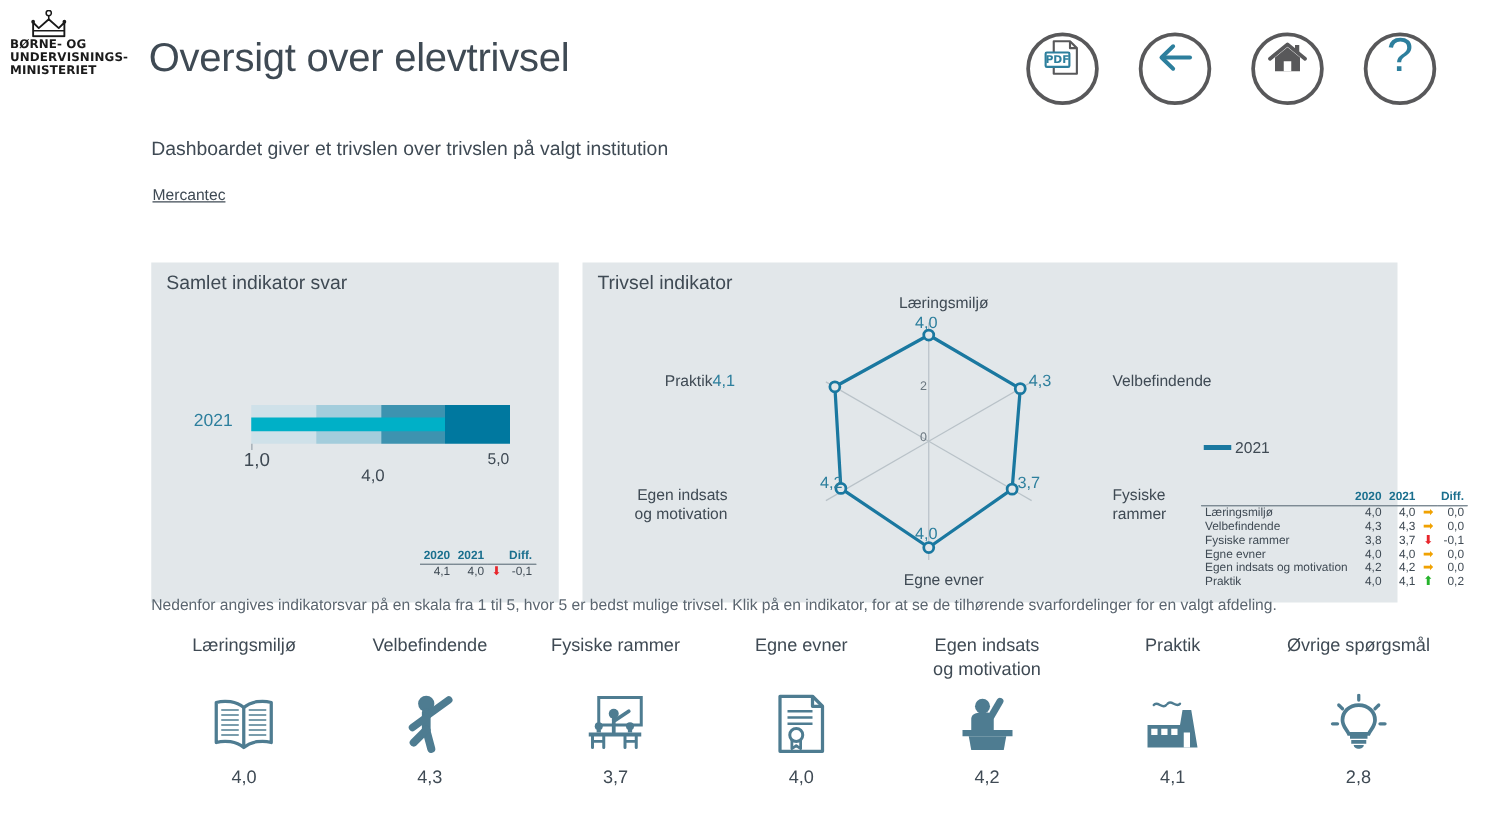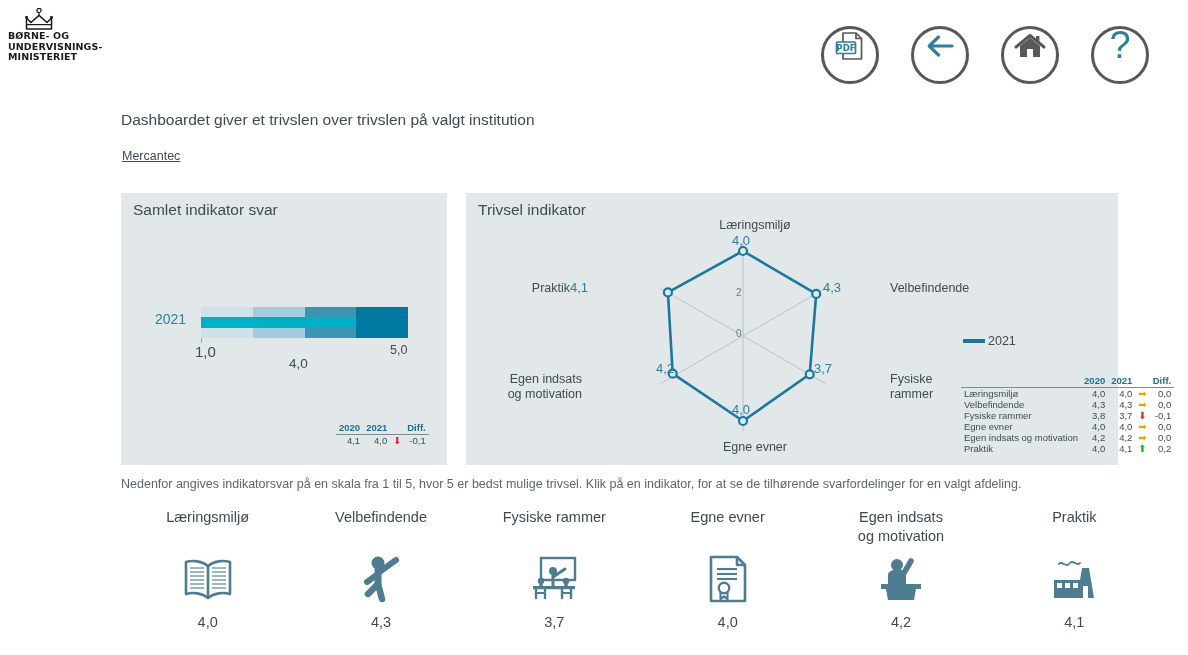--- a/index.html
+++ b/index.html
@@ -91,20 +91,21 @@
     font-size: 12.5px;
     color: #3f4a54;
     text-decoration: underline;
     cursor: pointer;
   }
 
   
   .panel {
     position: absolute;
     background: #e2e7ea;
+    margin-top: 17px;
   }
   #panel-left  { left: 121px; top: 193px; width: 326px; height: 272px; }
   #panel-right { left: 466px; top: 193px; width: 652px; height: 272px; }
   .panel-title {
     position: absolute;
     left: 12px; top: 8px;
     font-size: 15.5px;
     color: #3f4a54;
   }
 
@@ -279,20 +280,21 @@
       <path d="M4.5 21 L4.5 10 L9 14.5 L17 7.4 L25 14.5 L29.5 10 L29.5 21 Z" fill="none" stroke="#1a1a1a" stroke-width="1.5" stroke-linejoin="round"></path>
       <path d="M4.5 16.6 L29.5 16.6" stroke="#1a1a1a" stroke-width="1.2"></path>
       <circle cx="4.5" cy="9.3" r="1.5" fill="#1a1a1a"></circle>
       <circle cx="29.5" cy="9.3" r="1.5" fill="#1a1a1a"></circle>
     </svg>
     <div id="logo-text">BØRNE- OG
 UNDERVISNINGS-
 MINISTERIET</div>
   </div>
 
+  <div id="page-title">Oversigt over elevtrivsel</div>
 
   <div class="hdr-btn" id="btn-pdf">
     <svg width="34" height="34" viewBox="0 0 34 34">
       <path d="M10 4 H23 L28.5 9.5 V30 H10 Z" fill="#ffffff" stroke="#58585a" stroke-width="1.7" stroke-linejoin="round"></path>
       <path d="M23 4 V9.5 H28.5" fill="none" stroke="#58585a" stroke-width="1.7" stroke-linejoin="round"></path>
       <rect x="3.5" y="13" width="19" height="11.5" rx="1" fill="#ffffff" stroke="#2d7f9d" stroke-width="1.7"></rect>
       <text x="13" y="21.7" font-family="DejaVu Sans, sans-serif" font-size="8.6" font-weight="bold" fill="#2d7f9d" text-anchor="middle">PDF</text>
     </svg>
   </div>
 
@@ -574,13 +576,32 @@
         <path d="M3 24 L3 42 H43 V42 L38 12 H31 L29 24 Z" fill="#4e7c91"></path>
         <rect x="6" y="27" width="5" height="5" fill="#ffffff"></rect>
         <rect x="14" y="27" width="5" height="5" fill="#ffffff"></rect>
         <rect x="22" y="27" width="5" height="5" fill="#ffffff"></rect>
         <rect x="32" y="30" width="5" height="12" fill="#ffffff"></rect>
       </svg>
     </div>
     <div class="indicator-value">4,1</div>
   </div>
 
+  <div class="indicator">
+    <div class="indicator-label">Øvrige spørgsmål</div>
+    <div class="indicator-icon">
+      <svg width="46" height="48" viewBox="0 0 46 48">
+        <path d="M23 9 C15 9 10 15 10 21 C10 26 13 28 15 32 H31 C33 28 36 26 36 21 C36 15 31 9 23 9 Z" fill="none" stroke="#4e7c91" stroke-width="3"></path>
+        <rect x="16" y="33" width="14" height="3" fill="#4e7c91"></rect>
+        <rect x="17" y="37" width="12" height="3" fill="#4e7c91"></rect>
+        <path d="M19 41 C19 45 27 45 27 41 Z" fill="#4e7c91"></path>
+        <g stroke="#4e7c91" stroke-width="2.6" stroke-linecap="round">
+          <path d="M23 1 L23 5"></path>
+          <path d="M7 9 L10 12"></path>
+          <path d="M39 9 L36 12"></path>
+          <path d="M2 24 L6 24"></path>
+          <path d="M44 24 L40 24"></path>
+        </g>
+      </svg>
+    </div>
+    <div class="indicator-value">2,8</div>
+  </div>
 </div>
 
 </body></html>

